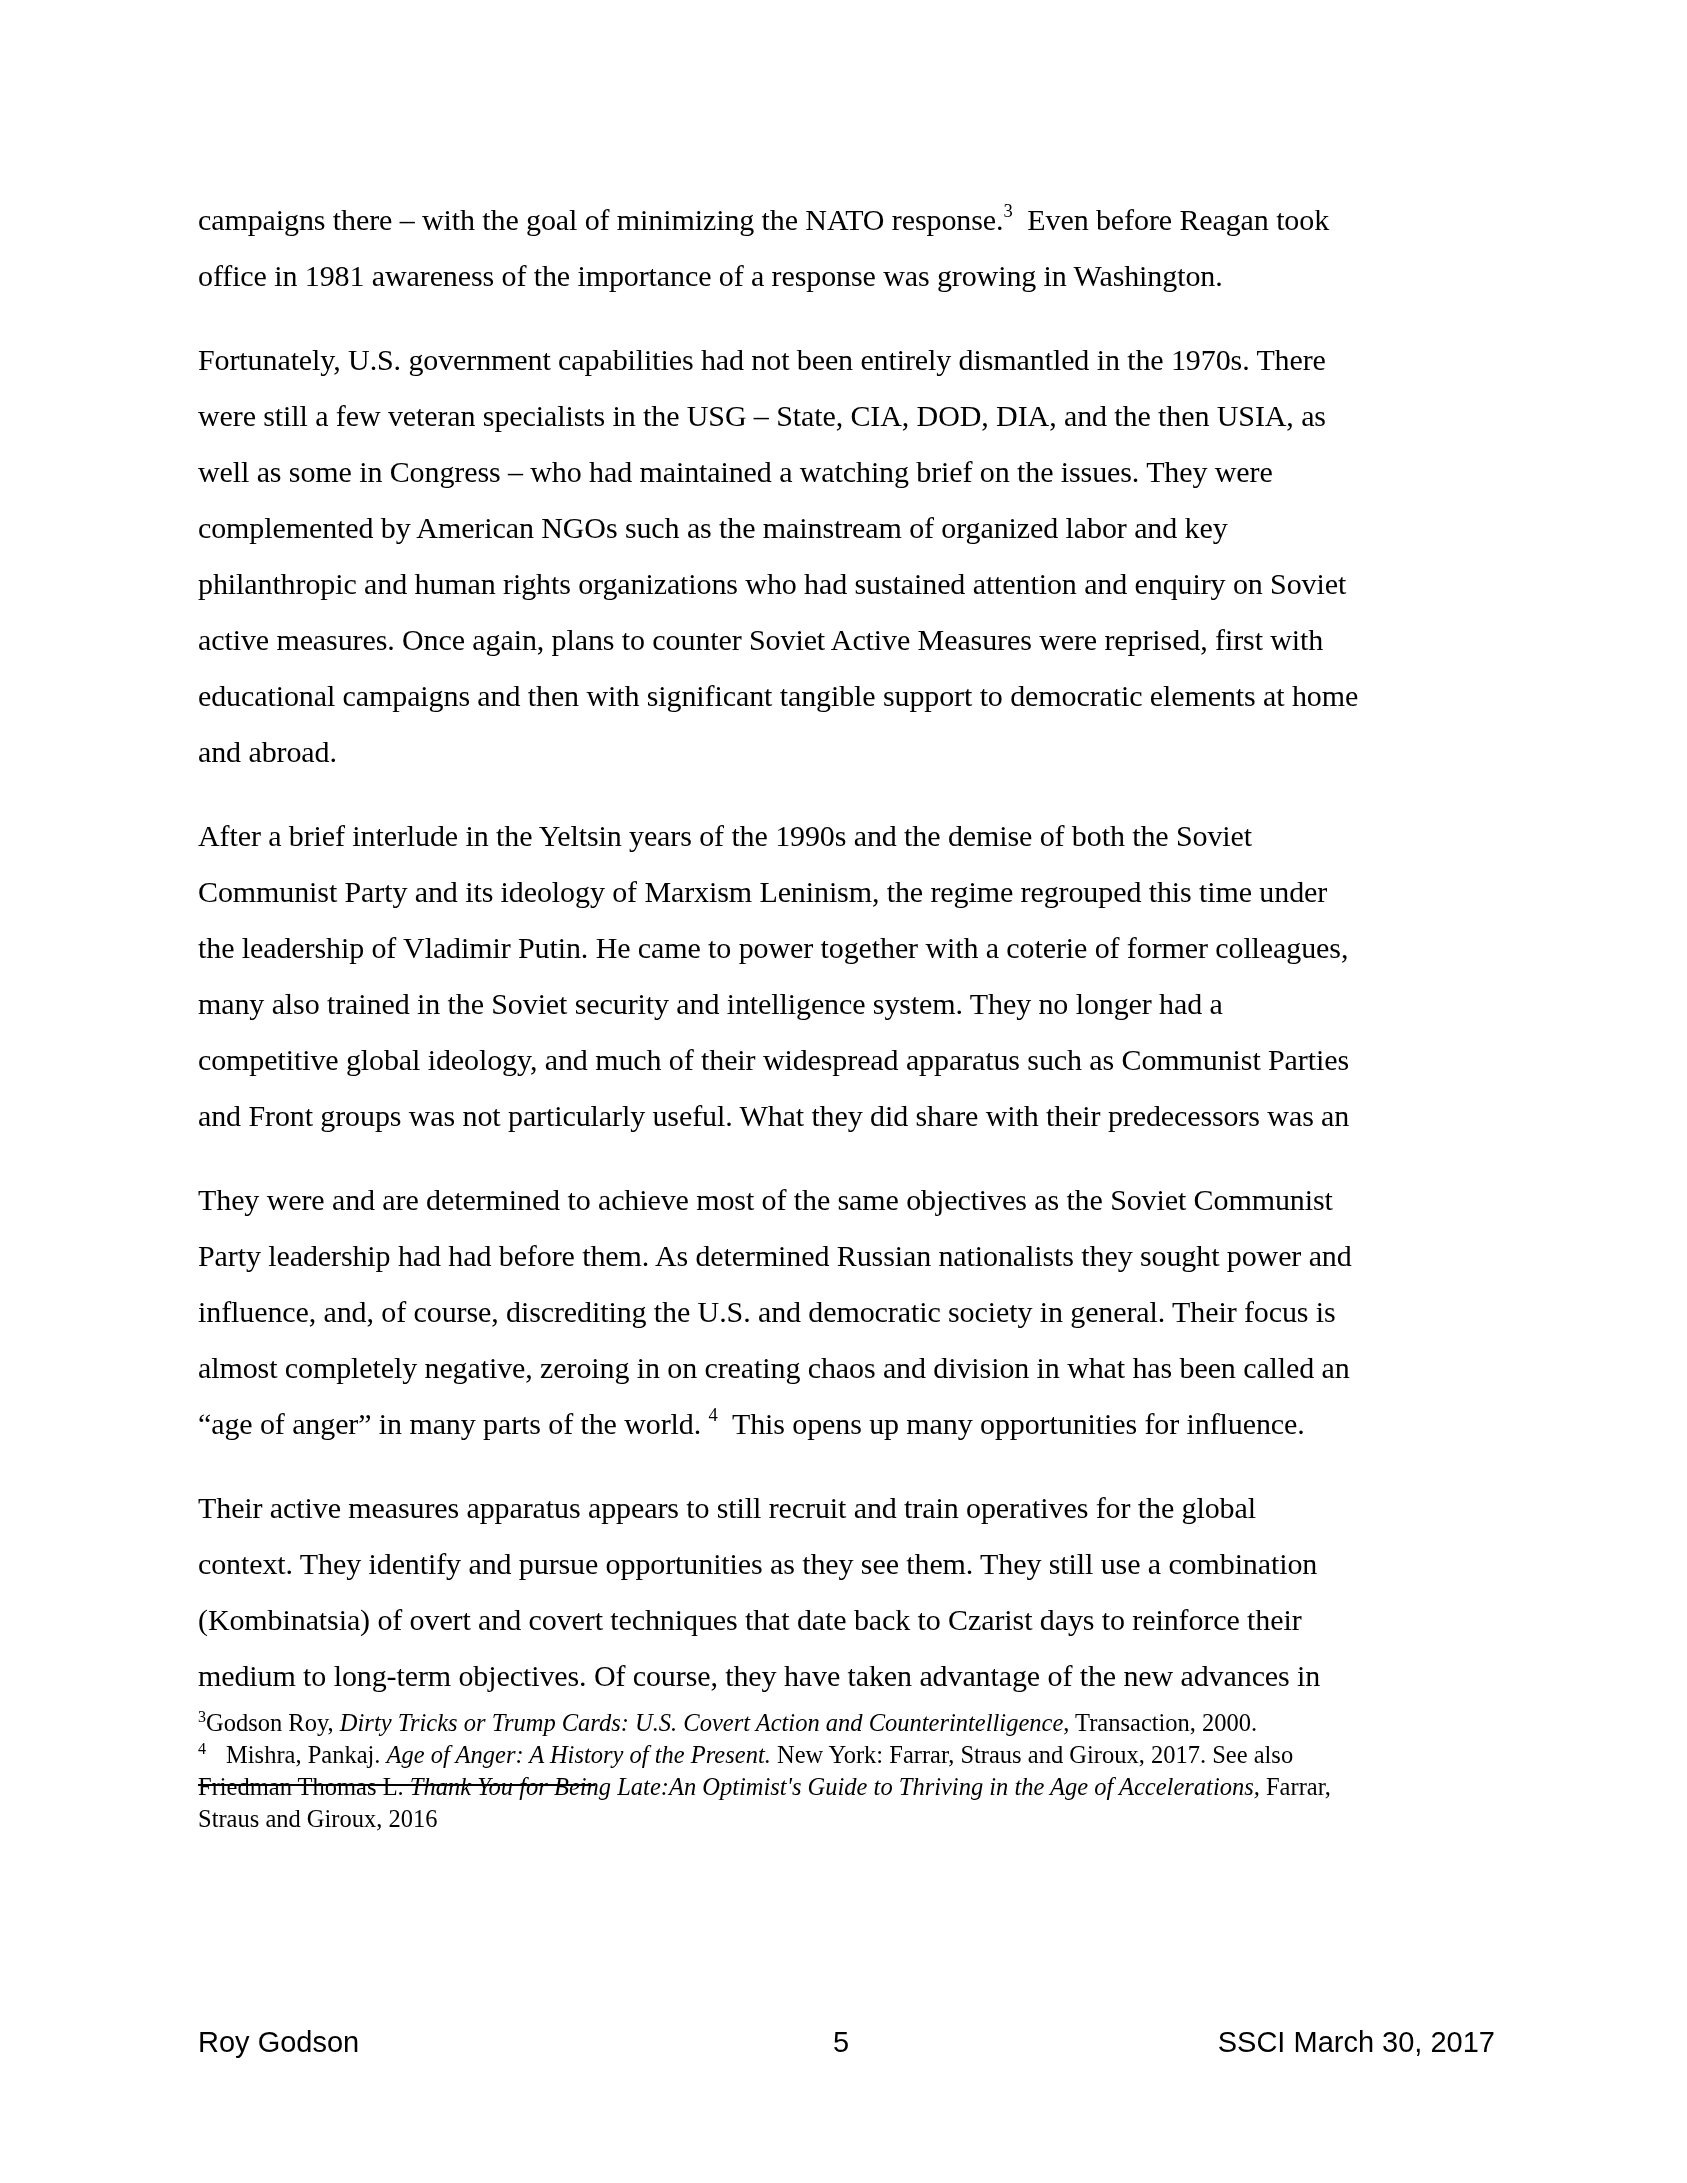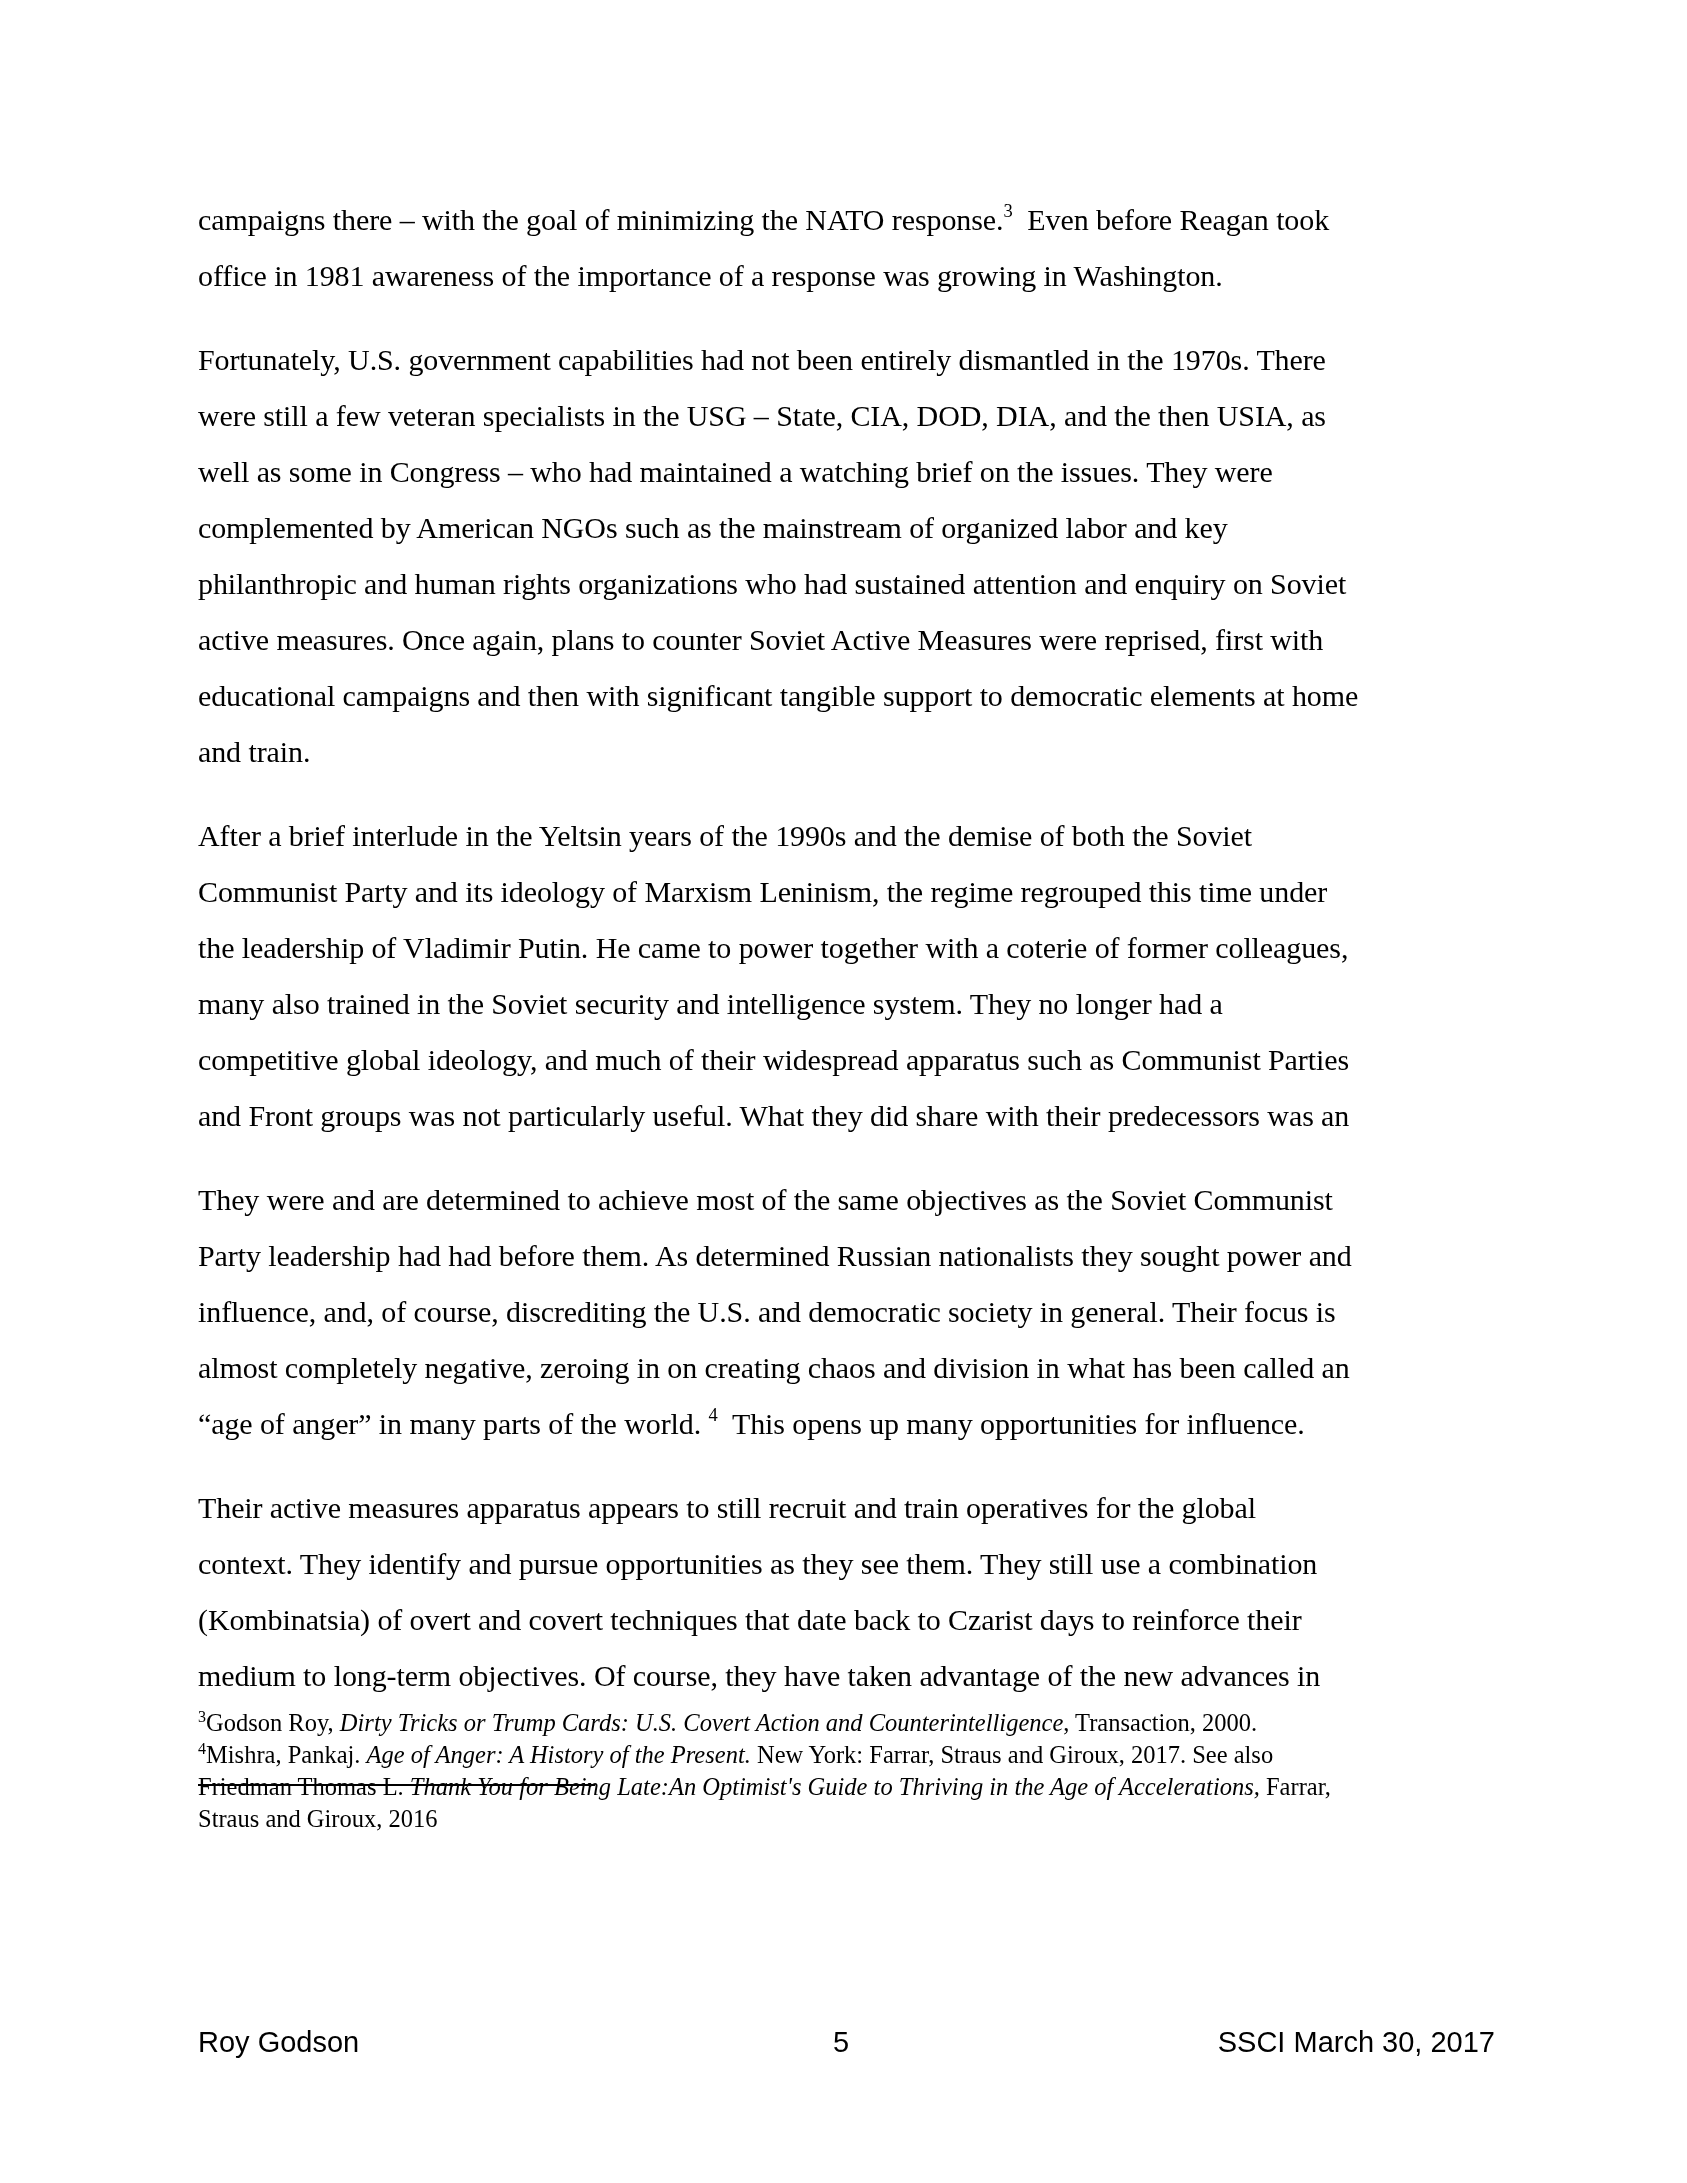--- a/index.html
+++ b/index.html
@@ -42,21 +42,21 @@
         <span class="line"><span>office in 1981 awareness of the importance of a response was growing in Washington.</span></span>
       </p>
       <p class="para">
         <span class="line"><span>Fortunately, U.S. government capabilities had not been entirely dismantled in the 1970s. There</span></span>
         <span class="line"><span>were still a few veteran specialists in the USG – State, CIA, DOD, DIA, and the then USIA, as</span></span>
         <span class="line"><span>well as some in Congress – who had maintained a watching brief on the issues. They were</span></span>
         <span class="line"><span>complemented by American NGOs such as the mainstream of organized labor and key</span></span>
         <span class="line"><span>philanthropic and human rights organizations who had sustained attention and enquiry on Soviet</span></span>
         <span class="line"><span>active measures. Once again, plans to counter Soviet Active Measures were reprised, first with</span></span>
         <span class="line"><span>educational campaigns and then with significant tangible support to democratic elements at home</span></span>
-        <span class="line"><span>and train.</span></span>
+        <span class="line"><span>and abroad.</span></span>
       </p>
       <p class="para">
         <span class="line"><span>After a brief interlude in the Yeltsin years of the 1990s and the demise of both the Soviet</span></span>
         <span class="line"><span>Communist Party and its ideology of Marxism Leninism, the regime regrouped this time under</span></span>
         <span class="line"><span>the leadership of Vladimir Putin. He came to power together with a coterie of former colleagues,</span></span>
         <span class="line"><span>many also trained in the Soviet security and intelligence system. They no longer had a</span></span>
         <span class="line"><span>competitive global ideology, and much of their widespread apparatus such as Communist Parties</span></span>
         <span class="line"><span>and Front groups was not particularly useful. What they did share with their predecessors was an</span></span>
       </p>
       <p class="para">
@@ -72,21 +72,21 @@
         <span class="line"><span>(Kombinatsia) of overt and covert techniques that date back to Czarist days to reinforce their</span></span>
         <span class="line"><span>medium to long-term objectives. Of course, they have taken advantage of the new advances in</span></span>
       </p>
     </div>
   <div class="fn-rule"></div>
   <div class="footnotes" id="footnotes">
       <div class="footnote">
         <span class="line"><sup>3</sup><span style="white-space: pre;">Godson Roy, </span><i style="white-space: pre;">Dirty Tricks or Trump Cards: U.S. Covert Action and Counterintelligence</i><span style="white-space: pre;">, Transaction, 2000.</span></span>
       </div>
       <div class="footnote">
-        <span class="line"><sup>4</sup><span style="white-space: pre;">Mishra, Pankaj. </span><i style="white-space: pre;">Age of Anger: A History of the Present.</i><span style="white-space: pre;"> New York: Farrar, Straus and Giroux, 2017. See also</span></span>
+        <span class="line"><sup>4</sup><span style="white-space: pre; margin-left: 20px;">Mishra, Pankaj. </span><i style="white-space: pre;">Age of Anger: A History of the Present.</i><span style="white-space: pre;"> New York: Farrar, Straus and Giroux, 2017. See also</span></span>
         <span class="line"><span style="white-space: pre;">Friedman Thomas L. </span><i style="white-space: pre;">Thank You for Being Late:An Optimist's Guide to Thriving in the Age of Accelerations,</i><span style="white-space: pre;"> Farrar,</span></span>
         <span class="line"><span style="white-space: pre;">Straus and Giroux, 2016</span></span>
       </div>
     </div>
   <div class="footer">
     <span class="left">Roy Godson</span>
     <span class="center">5</span>
     <span class="right">SSCI March 30, 2017</span>
   </div>
 </div>

